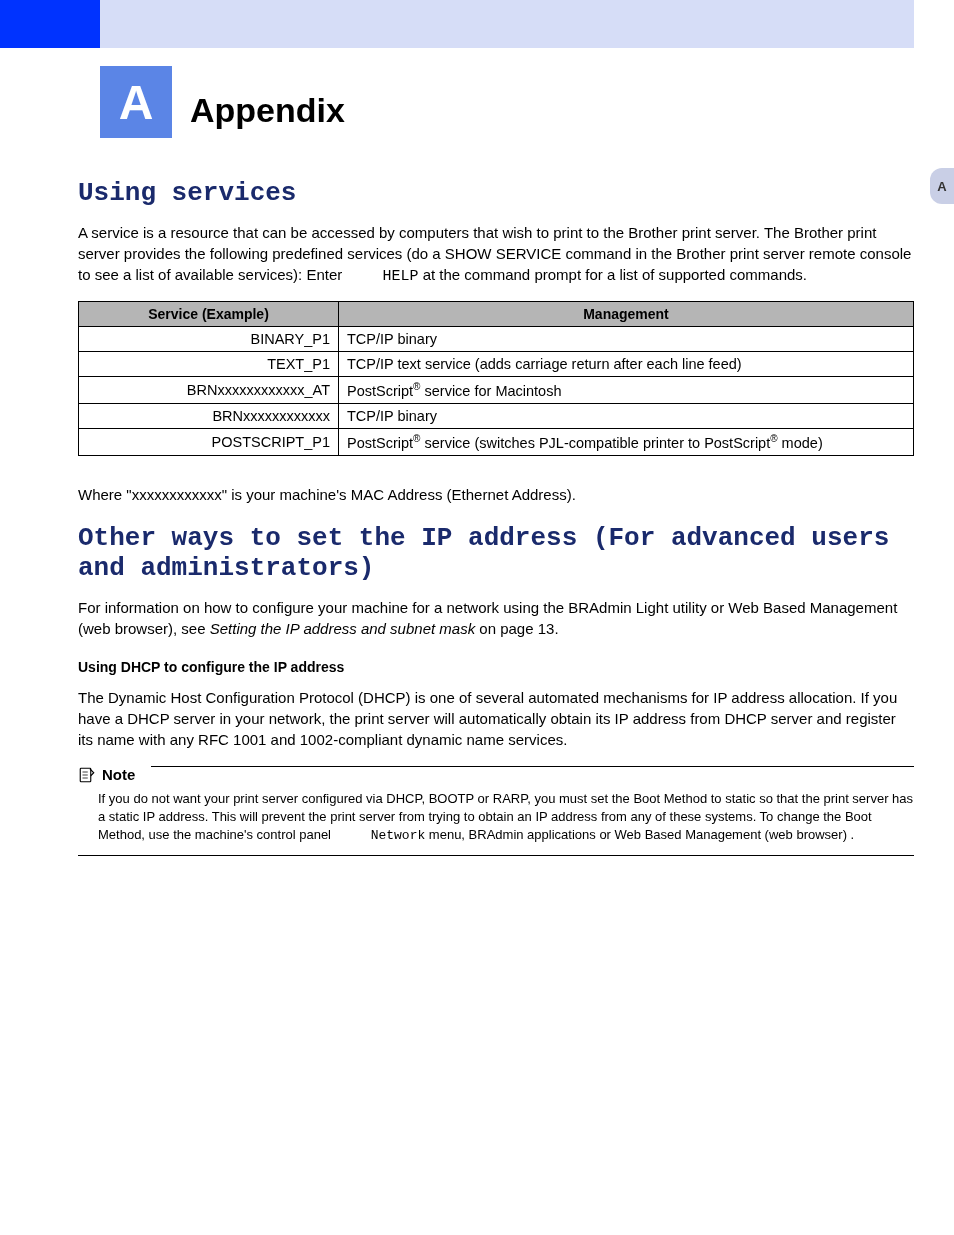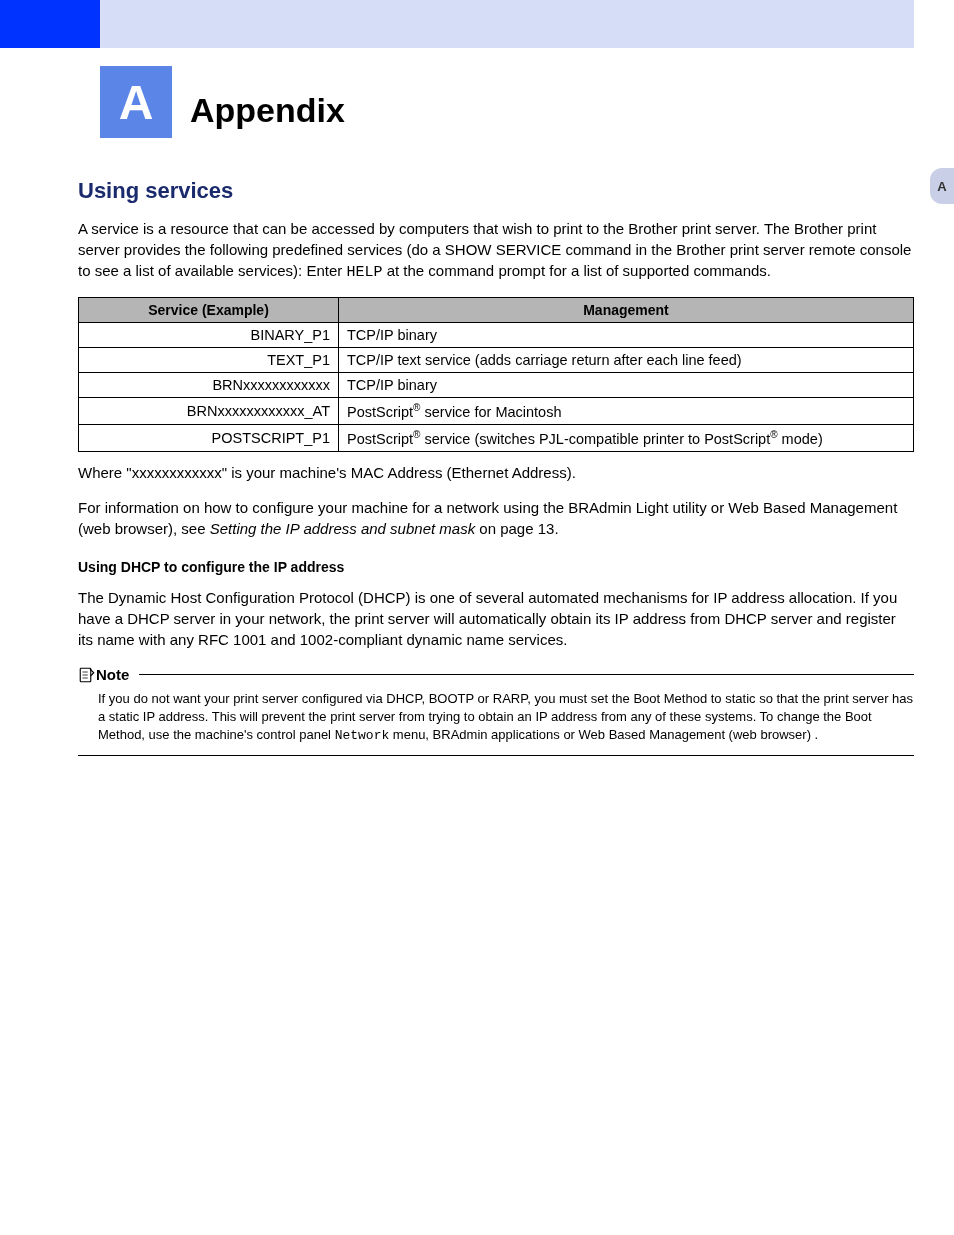--- a/index.html
+++ b/index.html
@@ -53,35 +53,36 @@
     align-items: center;
     justify-content: center;
     font-size: 13px;
     font-weight: bold;
     color: #333;
   }
   .content {
     padding: 0 40px 0 78px;
   }
   h2.section {
-    font-size: 22px;
+    font-size: 26px;
     font-weight: bold;
     color: #1a2a6c;
     margin: 18px 0 14px 0;
+    font-family: Liberation Mono, monospace;
   }
   p.body {
     font-size: 15px;
     line-height: 1.4;
     margin-bottom: 14px;
   }
-  .mono { font-family: "Courier New", monospace; }
+  .mono { font-family: "Courier New", monospace; margin-left: 36px; }
   table.services {
     width: 100%;
     border-collapse: collapse;
-    margin-bottom: 10px;
+    margin-bottom: 28px;
   }
   table.services th {
     background: #b5b5b5;
     font-weight: bold;
     font-size: 14px;
     text-align: center;
     padding: 4px 8px;
     border: 1px solid #000;
   }
   table.services td {
@@ -93,21 +94,21 @@
   table.services td:first-child { width: 260px; text-align: right; }
   sup { font-size: 10px; vertical-align: super; }
   h3.subsection {
     font-size: 14px;
     font-weight: bold;
     margin: 20px 0 12px 0;
   }
   .note-block { margin-top: 16px; }
   .note-header {
     display: flex;
-    align-items: center;
+    gap: 6px;
   }
   .note-icon { width: 18px; height: 18px; flex-shrink: 0; }
   .note-label { font-weight: bold; font-size: 15px; }
   .note-line {
     flex: 1;
     height: 1px;
     background: #000;
     margin-left: 10px;
   }
   .note-body {
@@ -160,36 +161,37 @@
     <tbody id="services-tbody">
         <tr>
           <td>BINARY_P1</td>
           <td>TCP/IP binary</td>
         </tr>
         <tr>
           <td>TEXT_P1</td>
           <td>TCP/IP text service (adds carriage return after each line feed)</td>
         </tr>
         <tr>
+          <td>BRNxxxxxxxxxxxx_AT</td>
+          <td>PostScript<sup>®</sup> service for Macintosh</td>
+        </tr>
+        <tr>
           <td>BRNxxxxxxxxxxxx</td>
           <td>TCP/IP binary</td>
         </tr>
         <tr>
-          <td>BRNxxxxxxxxxxxx_AT</td>
-          <td>PostScript<sup>®</sup> service for Macintosh</td>
-        </tr>
-        <tr>
           <td>POSTSCRIPT_P1</td>
           <td>PostScript<sup>®</sup> service (switches PJL-compatible printer to PostScript<sup>®</sup> mode)</td>
         </tr>
       </tbody>
   </table>
 
   <p class="body">Where "xxxxxxxxxxxx" is your machine's MAC Address (Ethernet Address).</p>
 
+  <h2 class="section">Other ways to set the IP address (For advanced users and administrators)</h2>
 
   <p class="body">
     <span>For information on how to configure your machine for a network using the BRAdmin Light utility or Web Based Management (web browser), see </span><span class="italic-link">Setting the IP address and subnet mask</span><span> on page 13.</span>
   </p>
 
   <h3 class="subsection">Using DHCP to configure the IP address</h3>
 
   <p class="body">The Dynamic Host Configuration Protocol (DHCP) is one of several automated mechanisms for IP address allocation. If you have a DHCP server in your network, the print server will automatically obtain its IP address from DHCP server and register its name with any RFC 1001 and 1002-compliant dynamic name services.</p>
 
   <div class="note-block">

